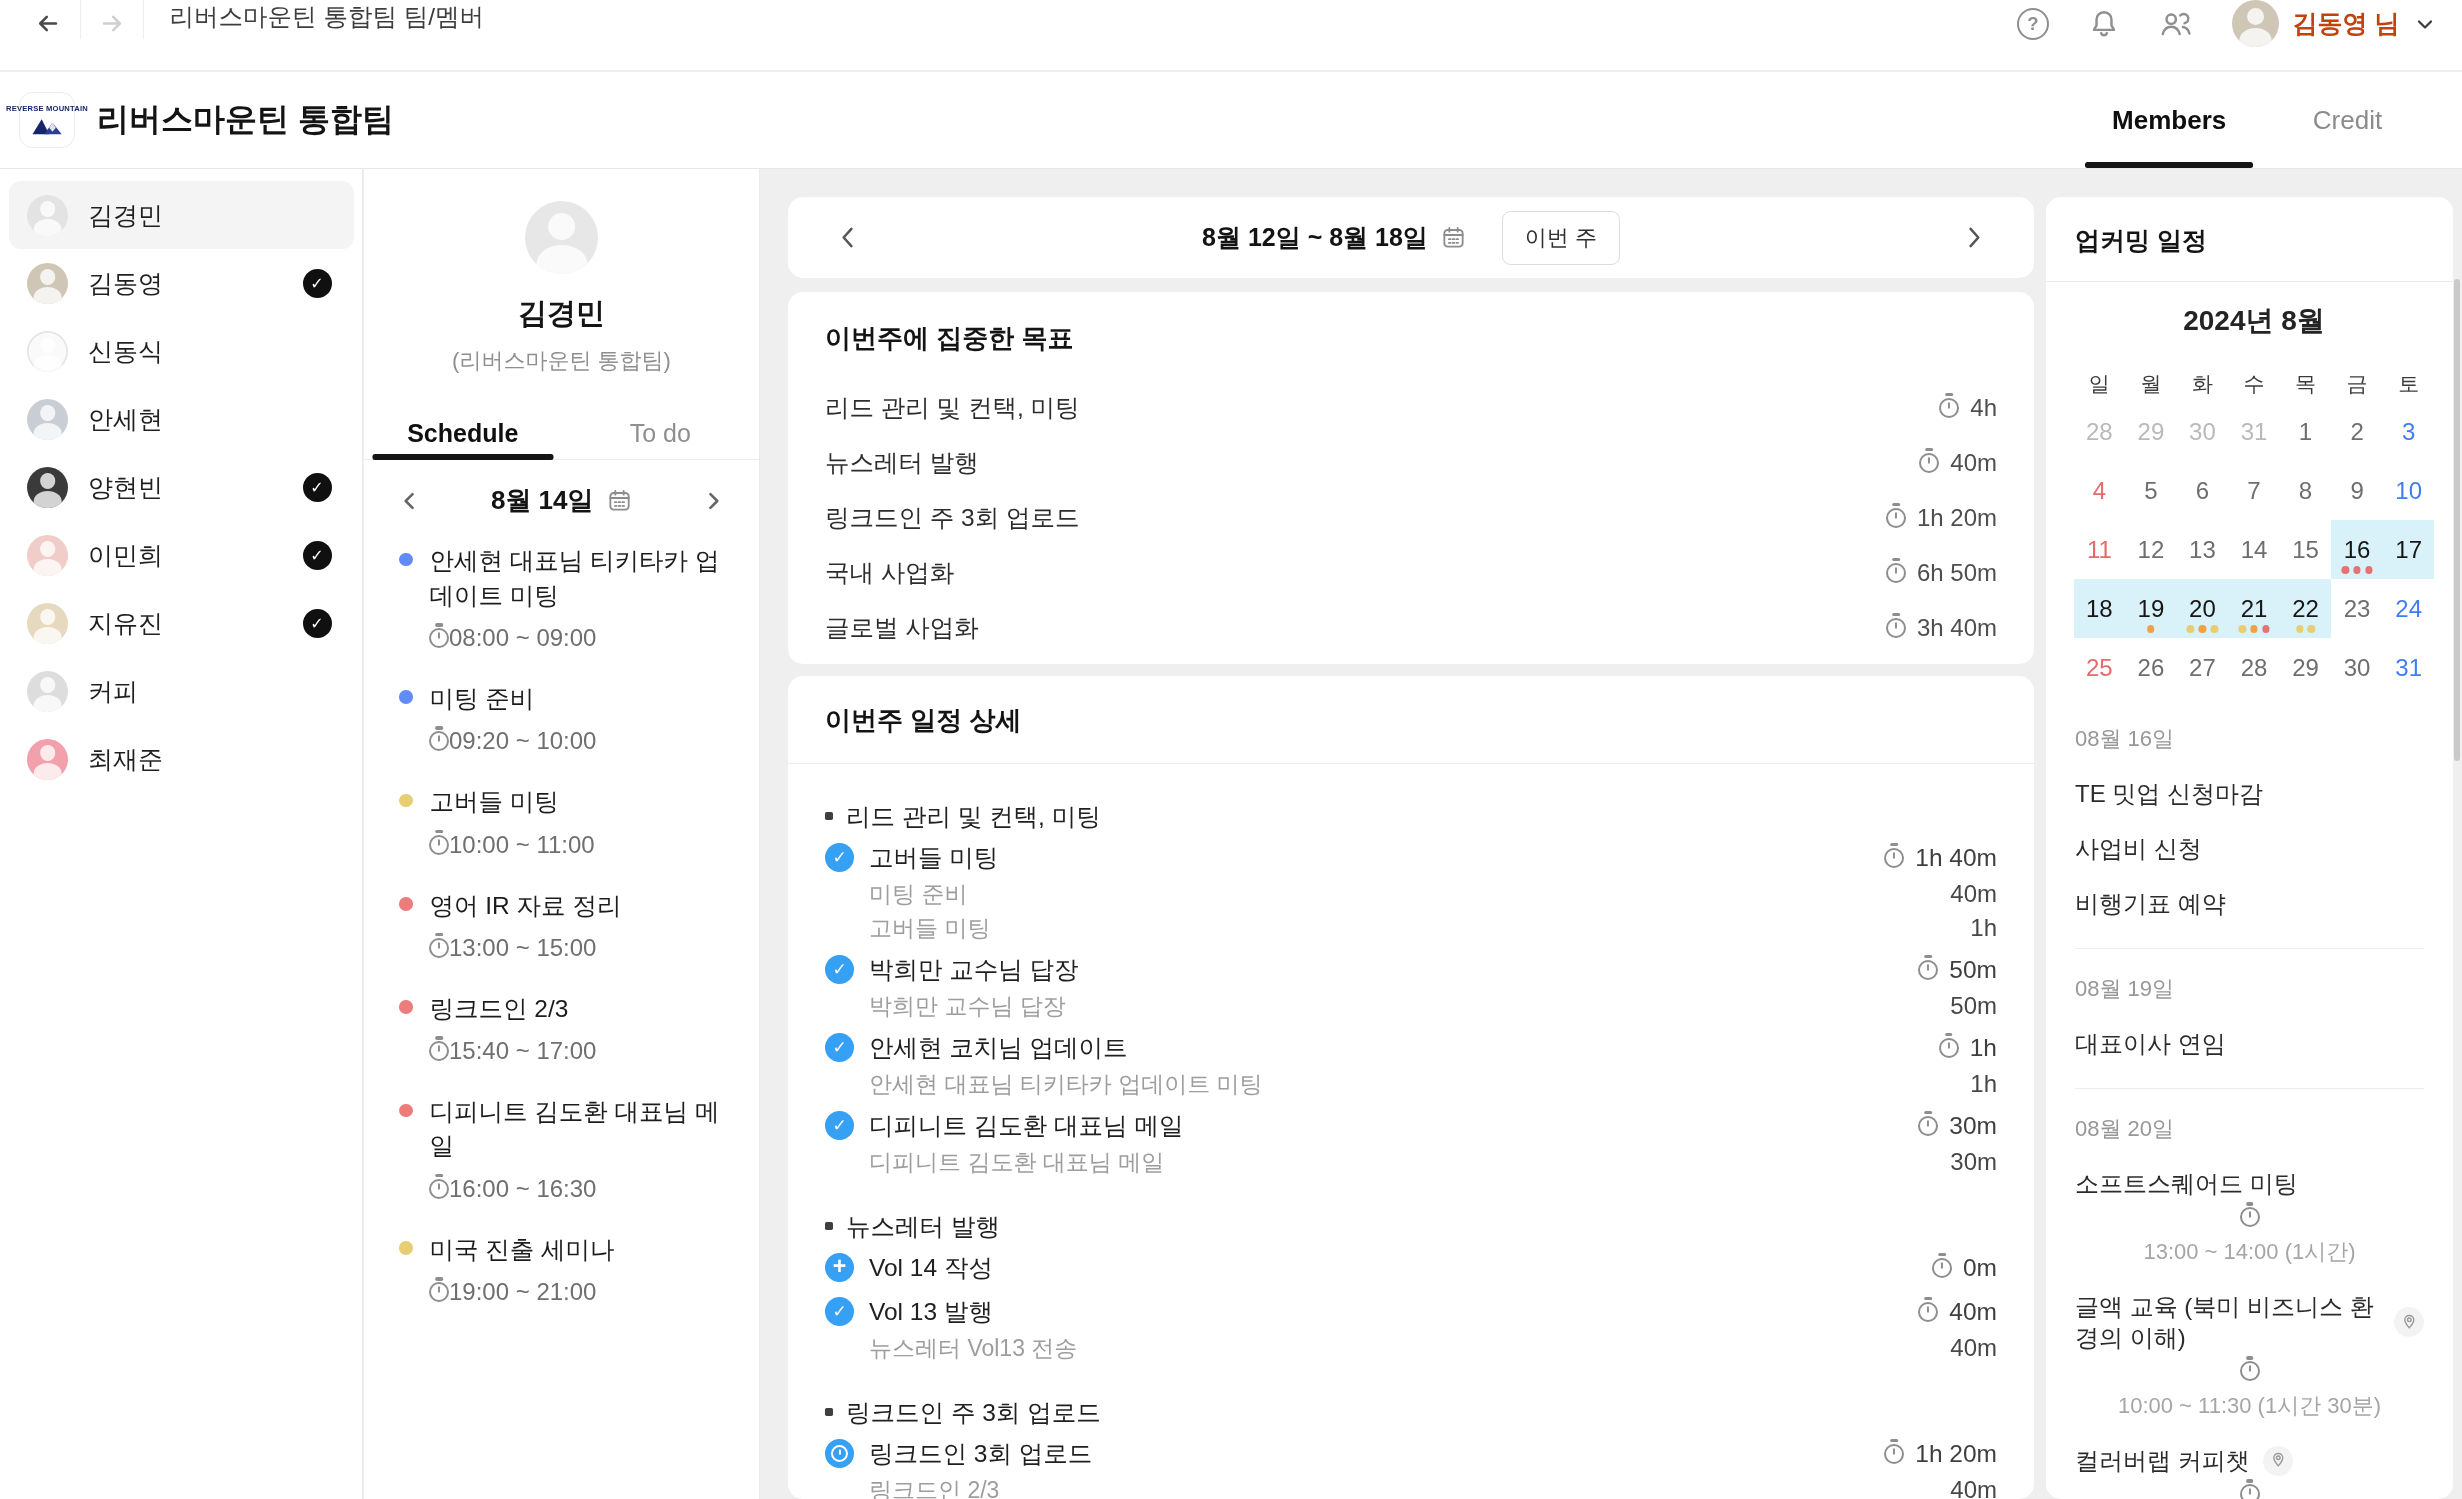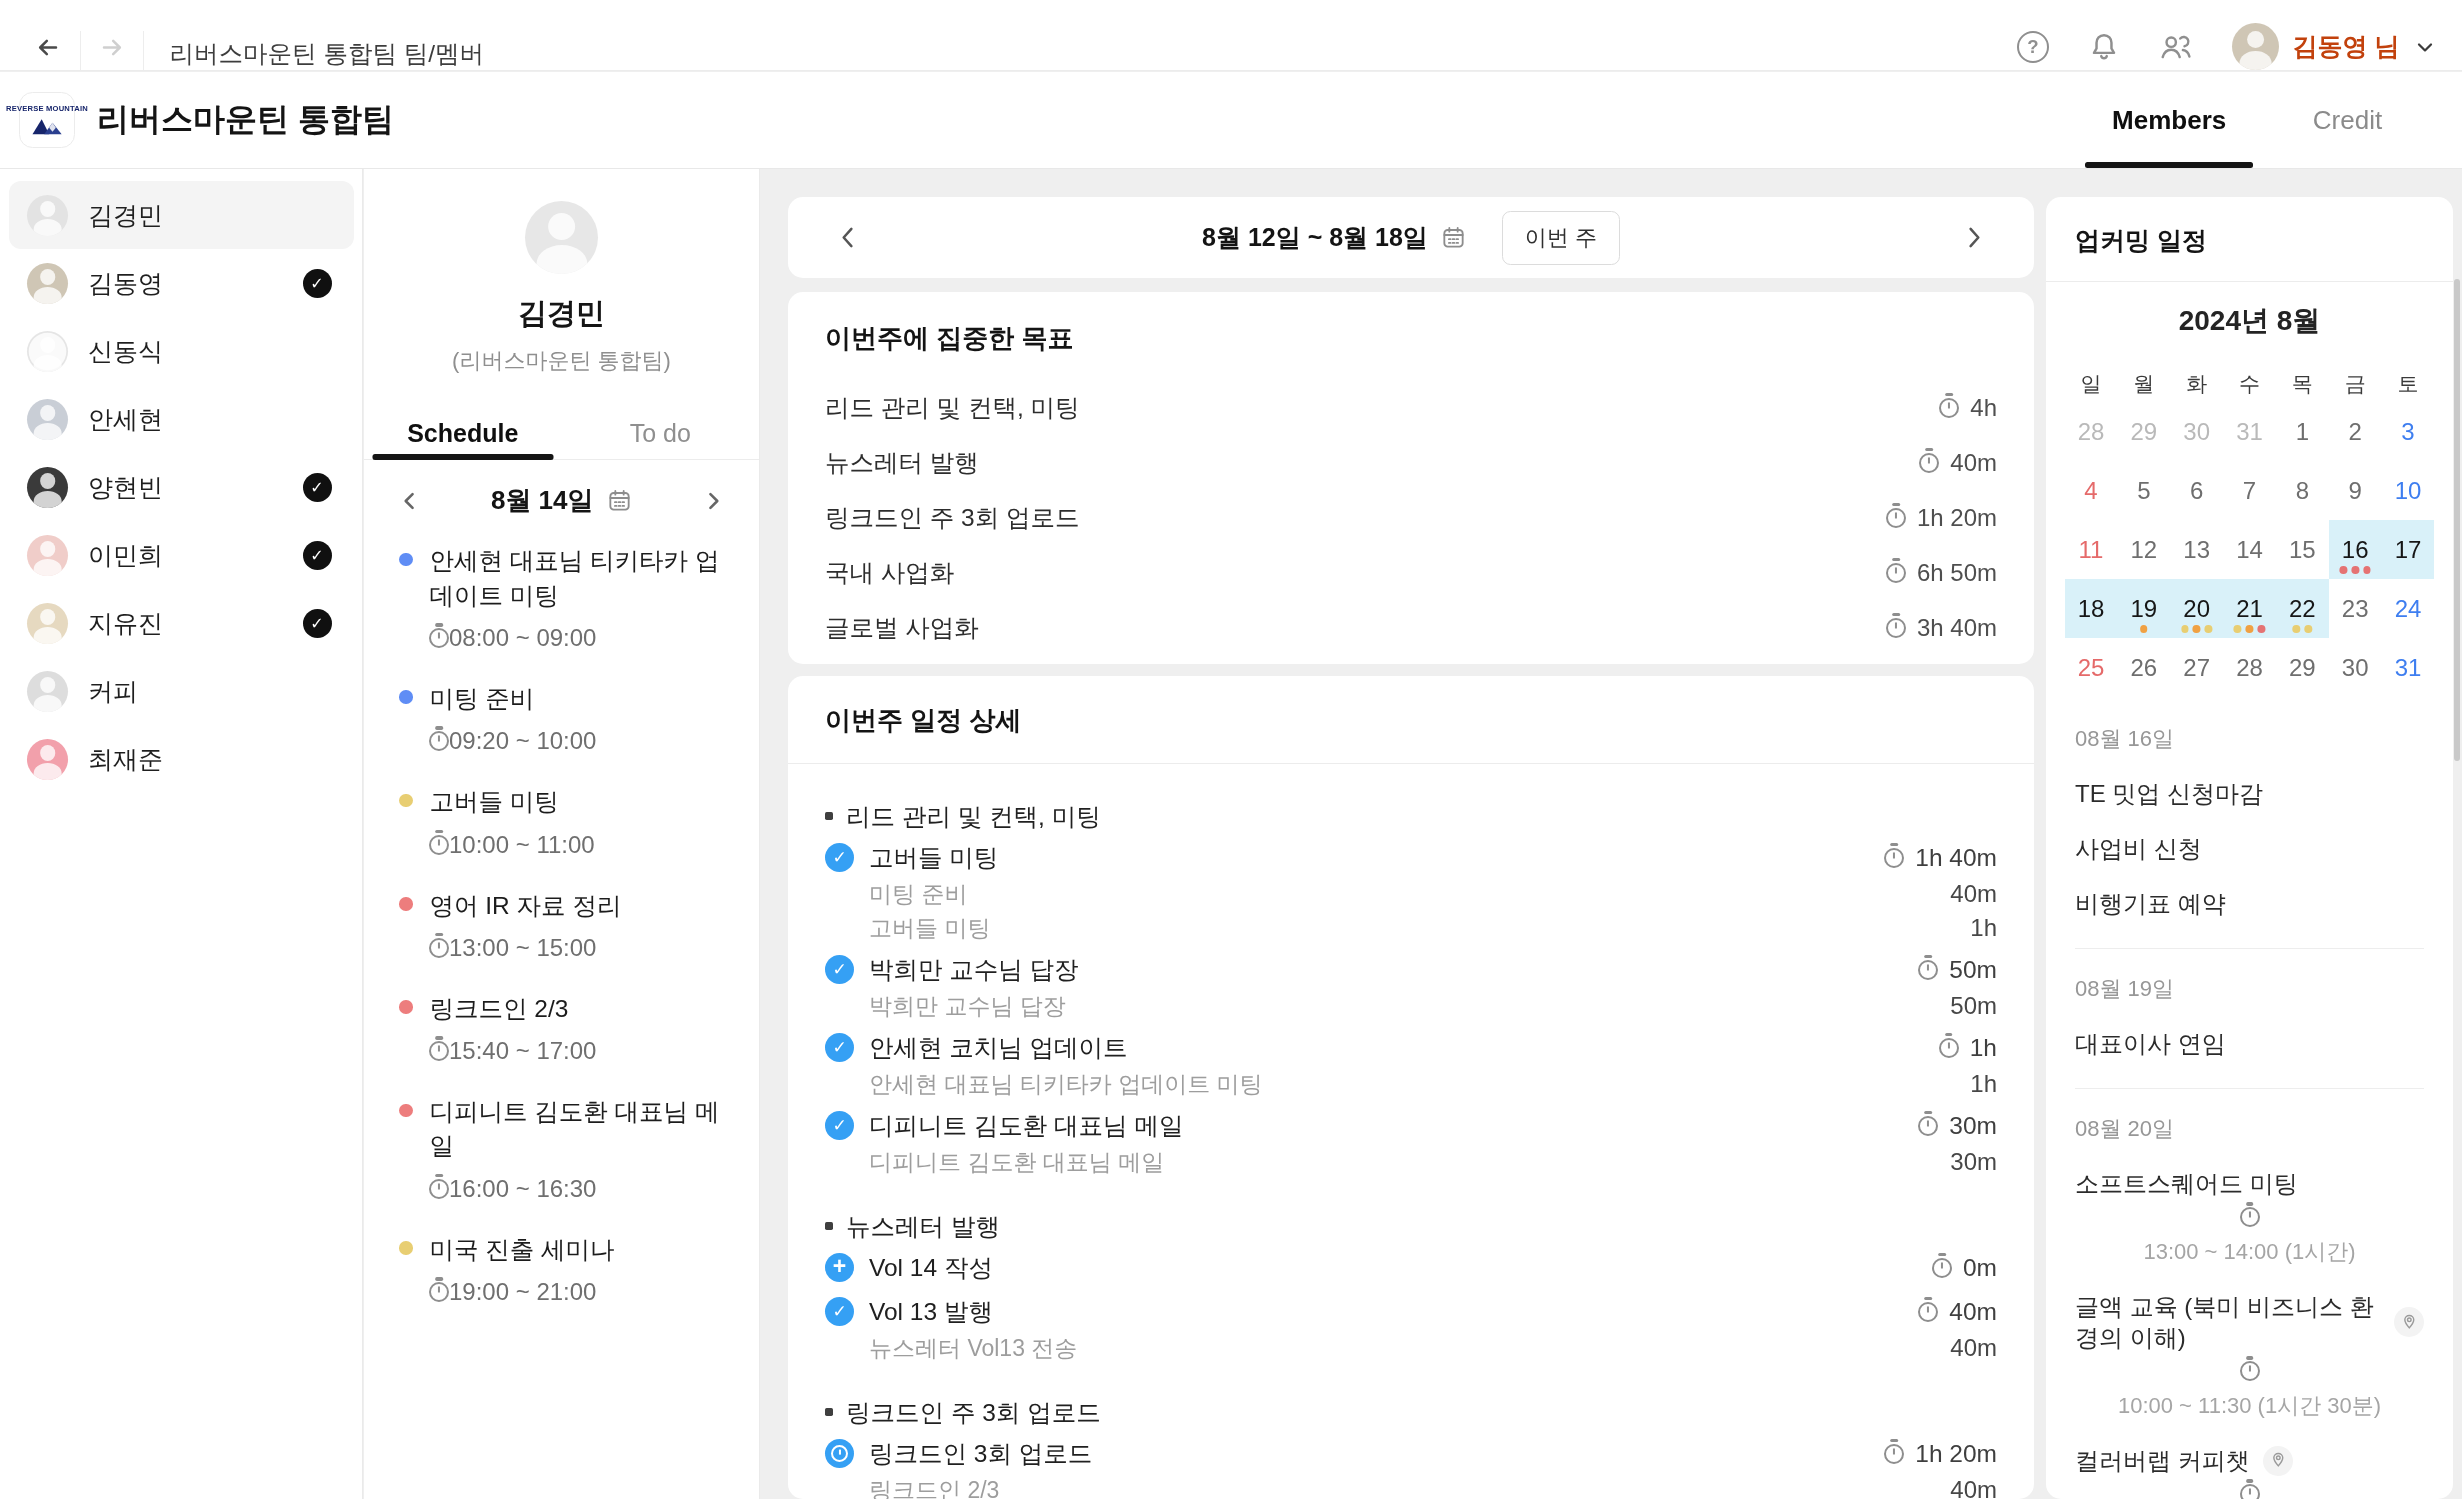--- a/index.html
+++ b/index.html
@@ -1,20 +1,20 @@
 <!DOCTYPE html>
 <html style="font-size:13.5px"><head>
 <meta charset="utf-8">
 <style>
   * { margin:0; padding:0; box-sizing:border-box; }
   html,body { width:2462px; height:1499px; overflow:hidden; }
   body { background:#efefef; font-family:"Liberation Sans","DejaVu Sans",sans-serif; color:#222; position:relative; }
 
   
-  .topbar { position:absolute; top:0; left:0; right:0; height:71px; background:#fff; border-bottom:0.8px solid #ececec; display:flex; align-items:flex-end; padding:0 25px; z-index:5; }
+  .topbar { position:absolute; top:0; left:0; right:0; height:71px; background:#fff; border-bottom:0.8px solid #ececec; display:flex; align-items:flex-start; padding:0 25px; z-index:5; }
   .nav-btn { width:46px; height:46px; display:flex; align-items:center; justify-content:center; }
   .tsep { width:0.8px; height:39px; background:#ededed; margin:0 8.5px; }
   .topbar-title { margin-left:17px; font-size:24.5px; color:#3d3d3d; }
   .topbar-right { margin-left:auto; display:flex; align-items:center; gap:39px; }
   .icon-btn { display:flex; align-items:center; justify-content:center; }
   .qmark { width:32px; height:32px; border:2.1px solid #8f8f8f; border-radius:50%; color:#8f8f8f; font-size:18.6px; font-weight:700; display:flex; align-items:center; justify-content:center; }
   .user-chip { display:flex; align-items:center; gap:13.5px; }
   .user-avatar { width:47px; height:47px; border-radius:50%; background:#cfc6b5; position:relative; overflow:hidden; }
   .user-name { font-size:25px; font-weight:700; color:#c2410c; }
 
@@ -97,21 +97,21 @@
   .ticon.clock::before { content:""; width:13.5px; height:13.5px; border:2.1px solid #fff; border-radius:50%; }
   .ticon.clock::after { content:""; position:absolute; width:2.1px; height:5px; background:#fff; left:50%; top:50%; transform:translate(-50%,-88%); }
   .d-label { font-size:24.5px; color:#202020; font-weight:500; white-space:nowrap; overflow:hidden; text-overflow:ellipsis; }
   .drow.sub .d-label { font-size:23px; color:#9d9d9d; font-weight:400; }
   .twrap { display:flex; align-items:center; gap:11px; font-size:24.5px; color:#3f3f3f; flex:none; }
   .drow.sub .twrap { font-size:24px; color:#474747; }
 
   
   .card-right { left:2046px; top:197px; width:407px; height:1302px; overflow:hidden; }
   .u-title { padding:27px 29px 24px; font-size:25px; font-weight:700; color:#141414; border-bottom:0.8px solid #ececec; }
-  .cal { margin-top:20px; padding:0 18.6px; }
+  .cal { margin-top:20px; padding:0 18.6px;margin-left:9px; }
   .cal-month { text-align:center; font-size:28px; font-weight:700; color:#242424; }
   .cal-week { display:grid; grid-template-columns:repeat(7,1fr); margin-top:25px; }
   .cal-wd { height:37px; display:flex; align-items:center; justify-content:center; font-size:21px; color:#3a3a3a; }
   .cal-grid { display:grid; grid-template-columns:repeat(7,1fr); grid-auto-rows:59px; }
   .cal-cell { position:relative; display:flex; align-items:center; justify-content:center; font-size:24px; color:#6e6e6e; cursor:pointer; }
   .cal-cell.dim { color:#b9b9b9; }
   .cal-cell.sun { color:#e56a6a; }
   .cal-cell.sat { color:#3e7ef0; }
   .cal-cell.hl { background:#d9f1f9; color:#161616; }
   .cal-dots { position:absolute; bottom:5px; left:50%; transform:translateX(-50%); display:flex; gap:4.2px; }

